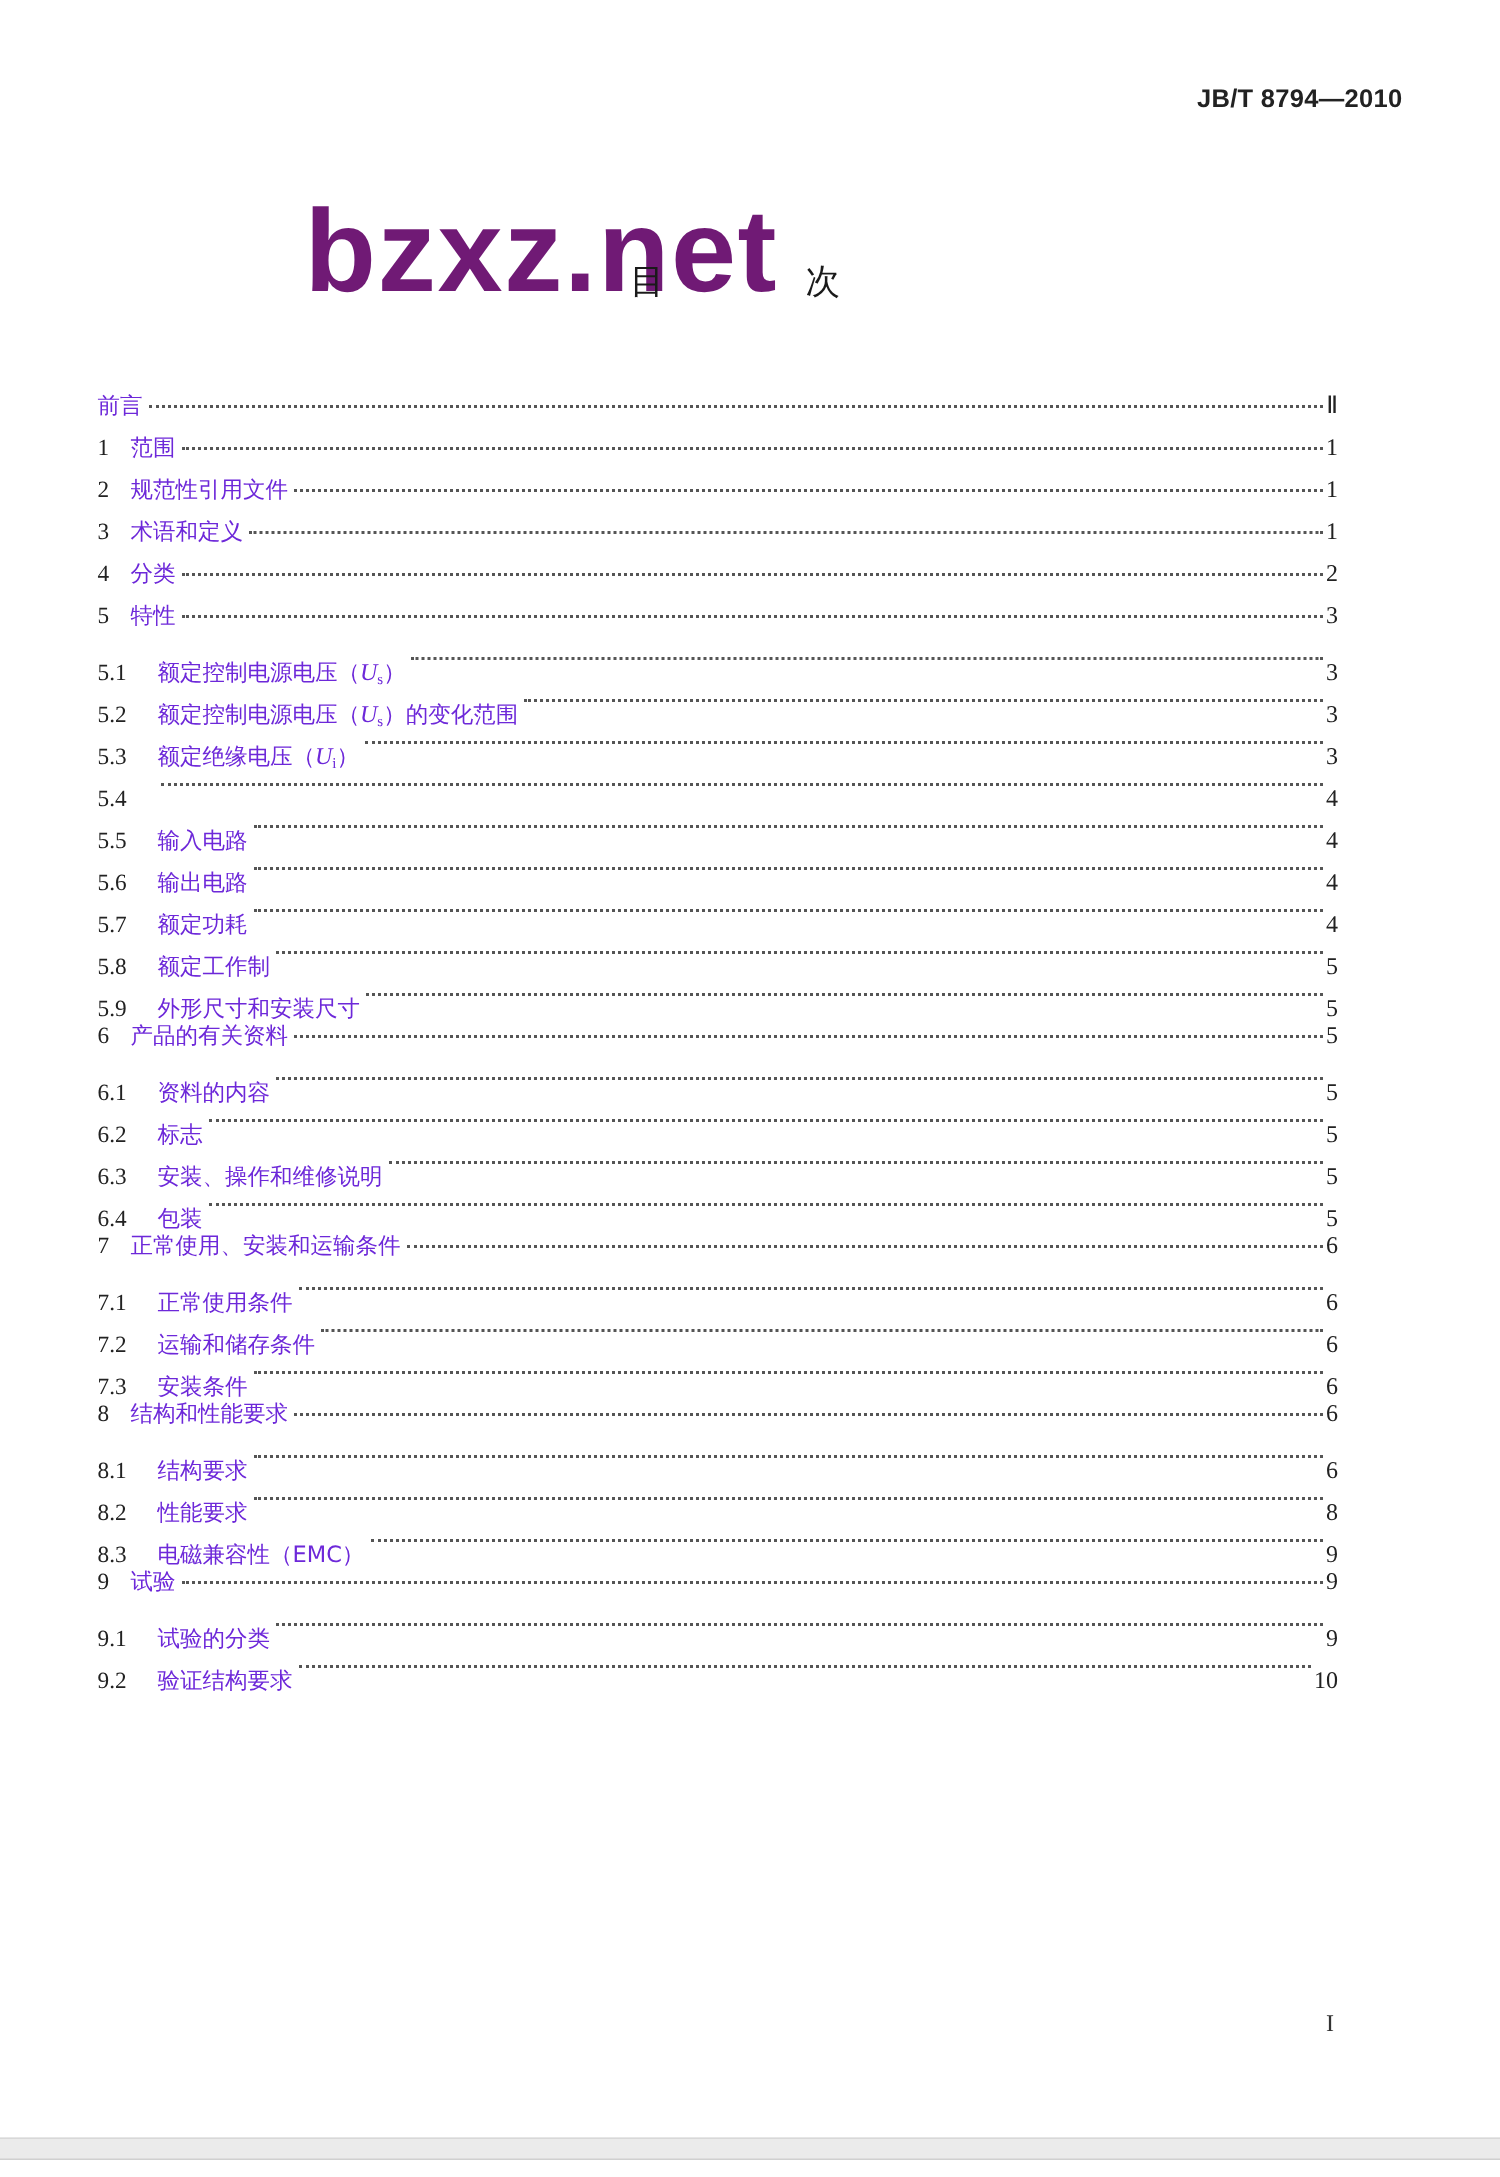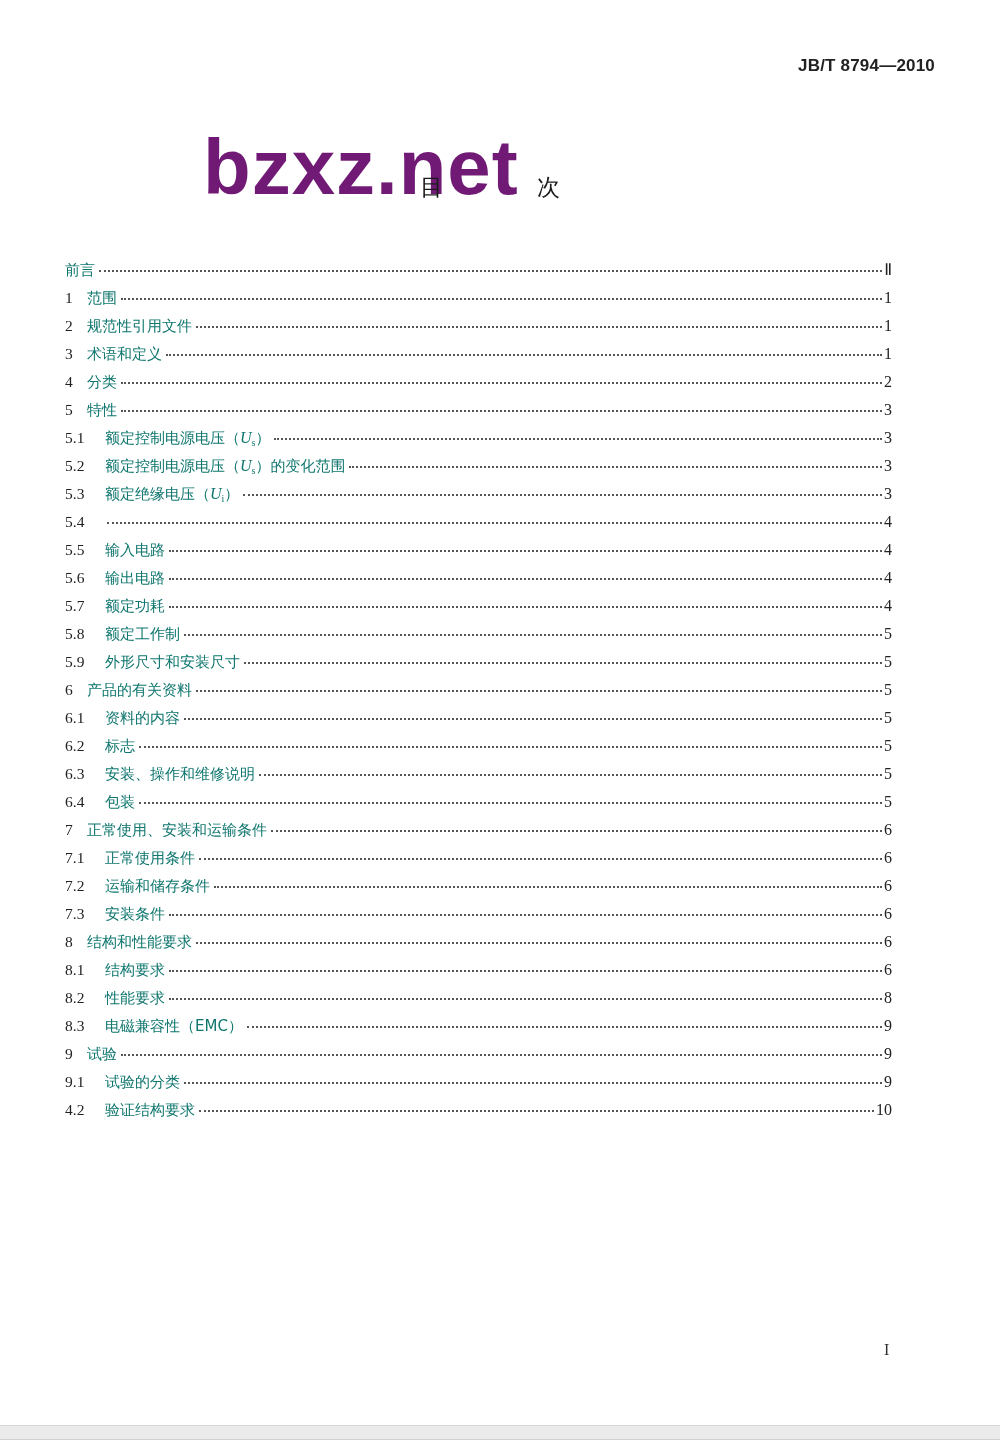--- a/index.html
+++ b/index.html
@@ -85,26 +85,26 @@
       line-height: 28px;
       white-space: nowrap;
     }
     .toc-row .num {
       display: inline-block;
       font-family: "Liberation Serif", serif;
       font-size: 15.5px;
       color: #222;
     }
     .toc-row.lvl1 .num { width: 22px; }
-    .toc-row.lvl2 .num { width: 40px; }
+    .toc-row.lvl2 .num { width: 40px; margin-top: 11px; }
     .toc-row.lvl0 .num { width: 0; }
     .toc-row .label {
       font-family: "DejaVu Sans", sans-serif;
       font-size: 15px;
-      color: #0f766e;
+      color: #6d28d9;
       padding-right: 2px;
     }
     .toc-row .label sub {
       font-size: 10px;
       vertical-align: -3px;
       font-family: "Liberation Serif", serif;
       font-style: normal;
     }
     .toc-row .label i {
       font-family: "Liberation Serif", serif;
@@ -323,21 +323,21 @@
         <span class="leader"></span>
         <span class="page-no">9</span>
       </div>
       <div class="toc-row lvl2">
         <span class="num">9.1</span>
         <span class="label">试验的分类</span>
         <span class="leader"></span>
         <span class="page-no">9</span>
       </div>
       <div class="toc-row lvl2">
-        <span class="num">4.2</span>
+        <span class="num">9.2</span>
         <span class="label">验证结构要求</span>
         <span class="leader"></span>
         <span class="page-no">10</span>
       </div>
     </div>
 
   <div class="page-footer-num">I</div>
 </div>
 
 <div class="bottom-band"></div>

